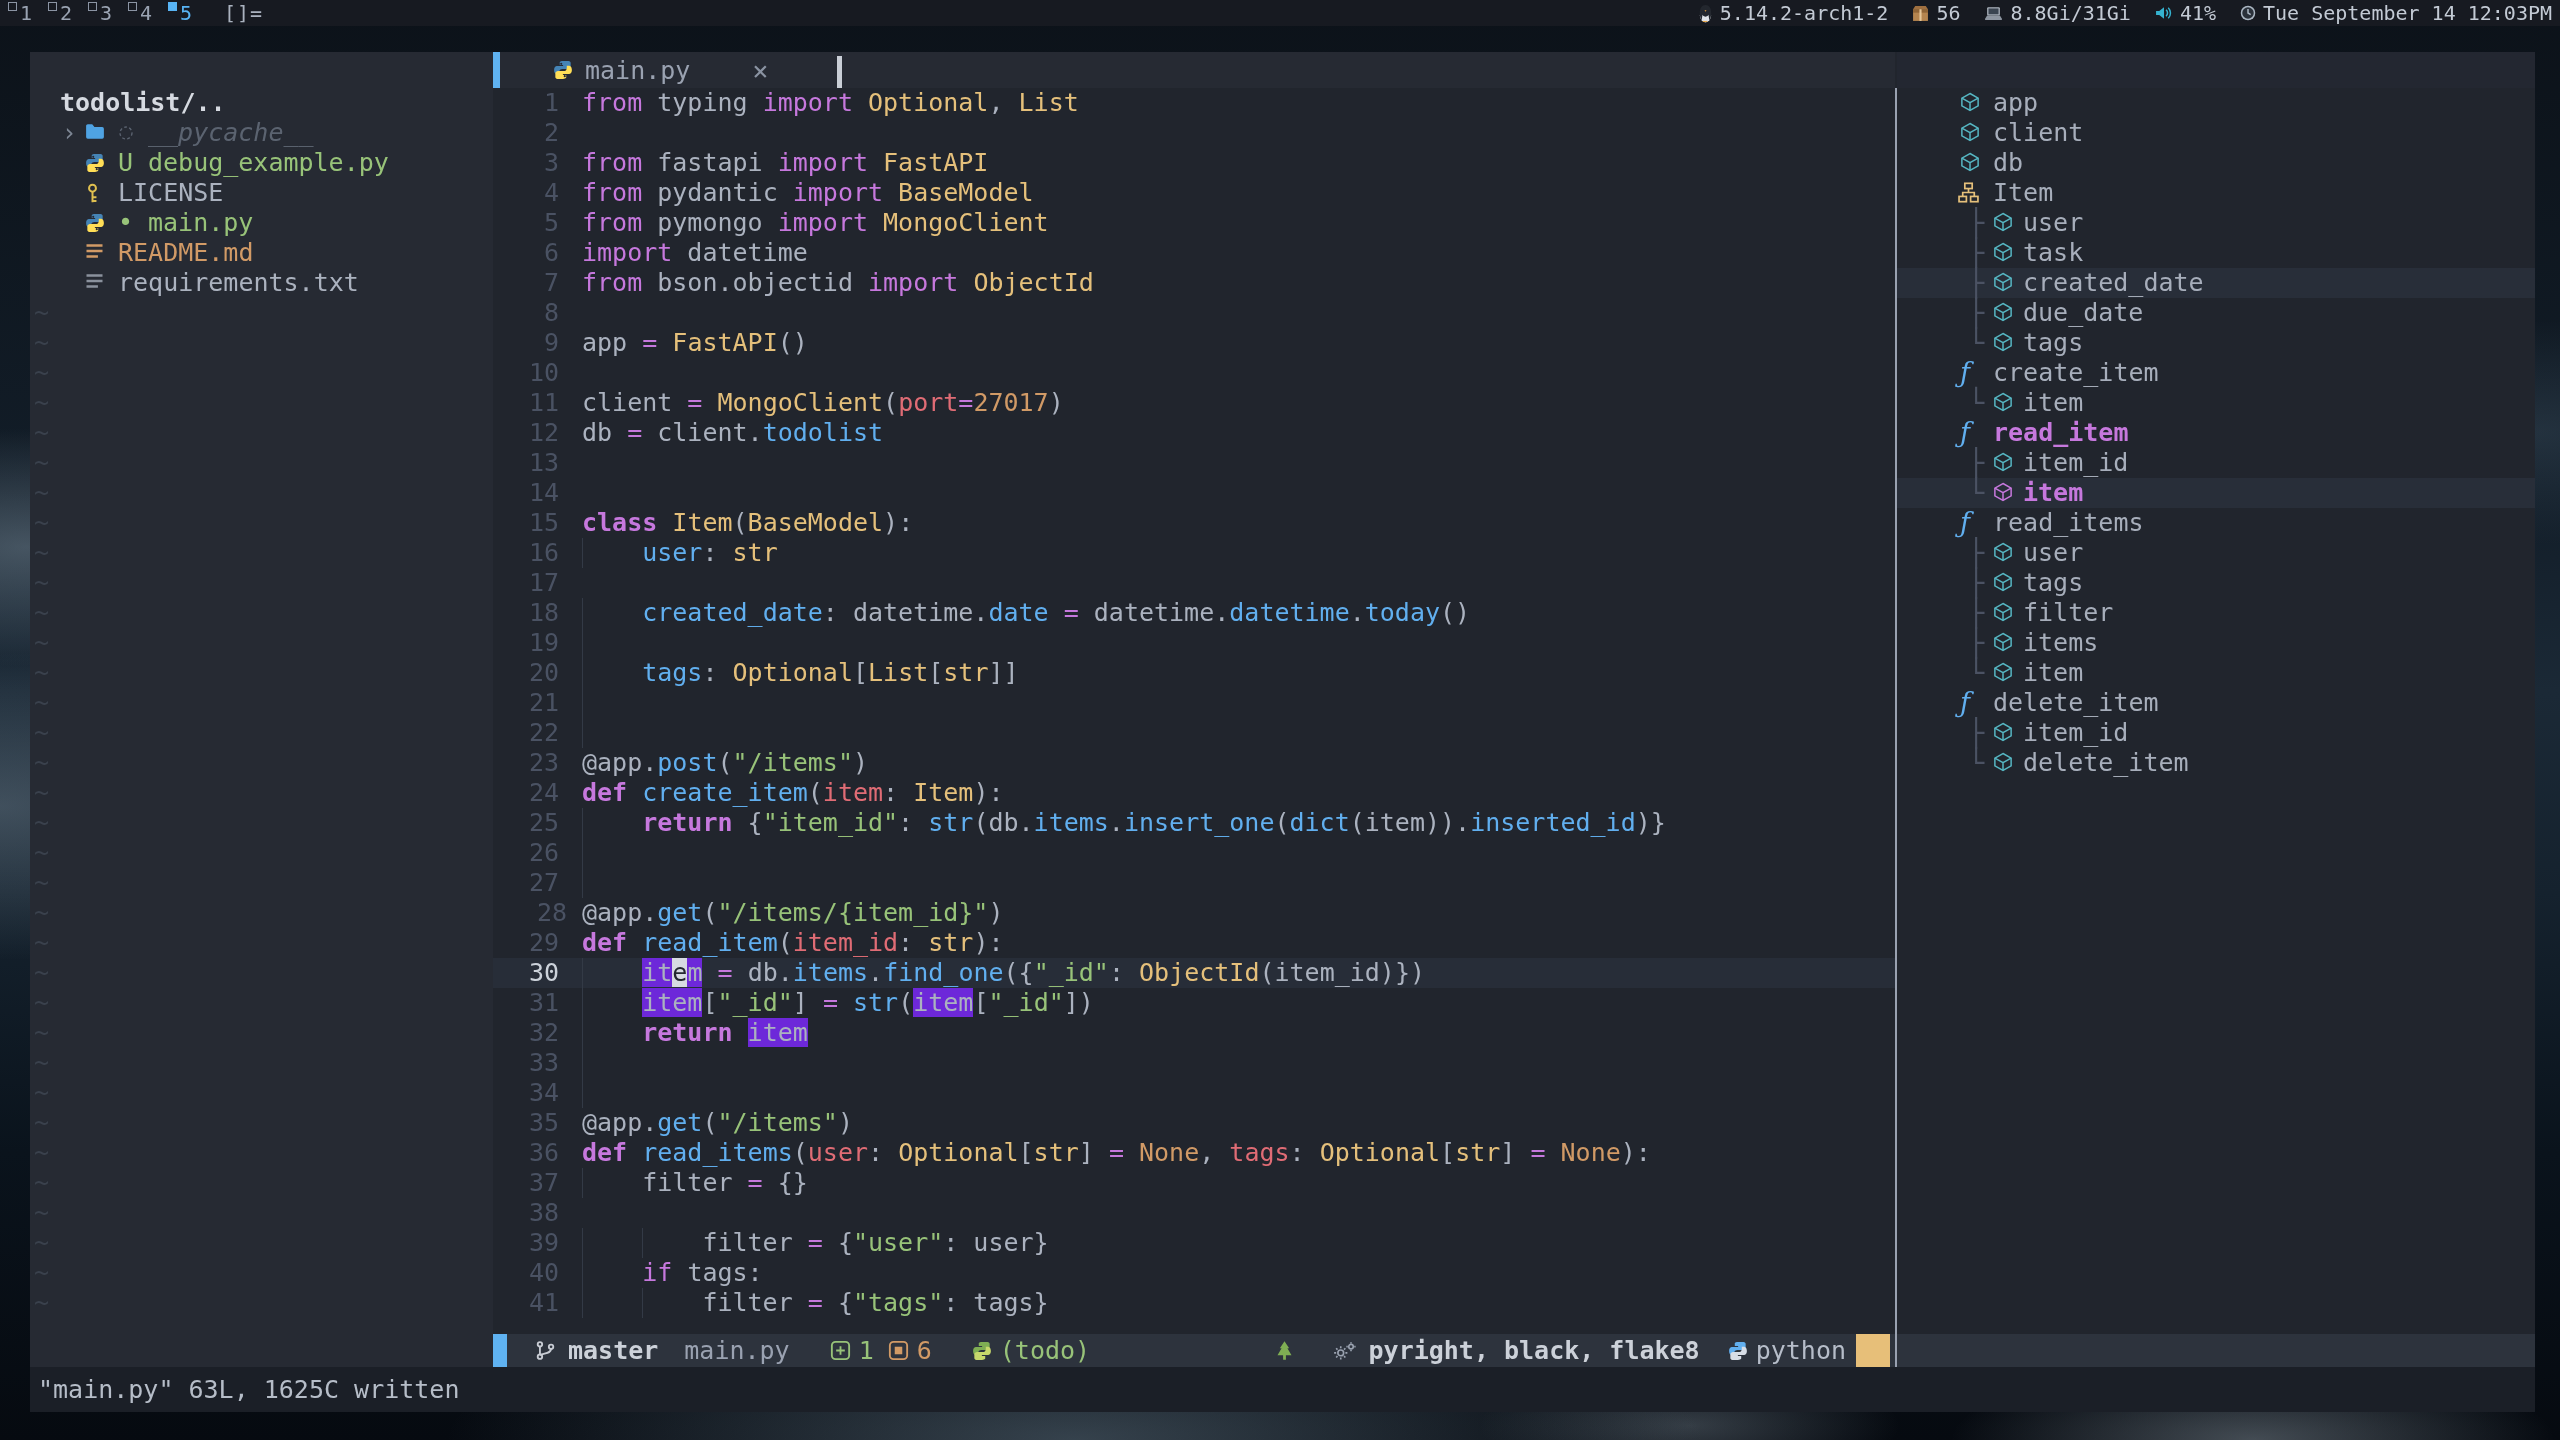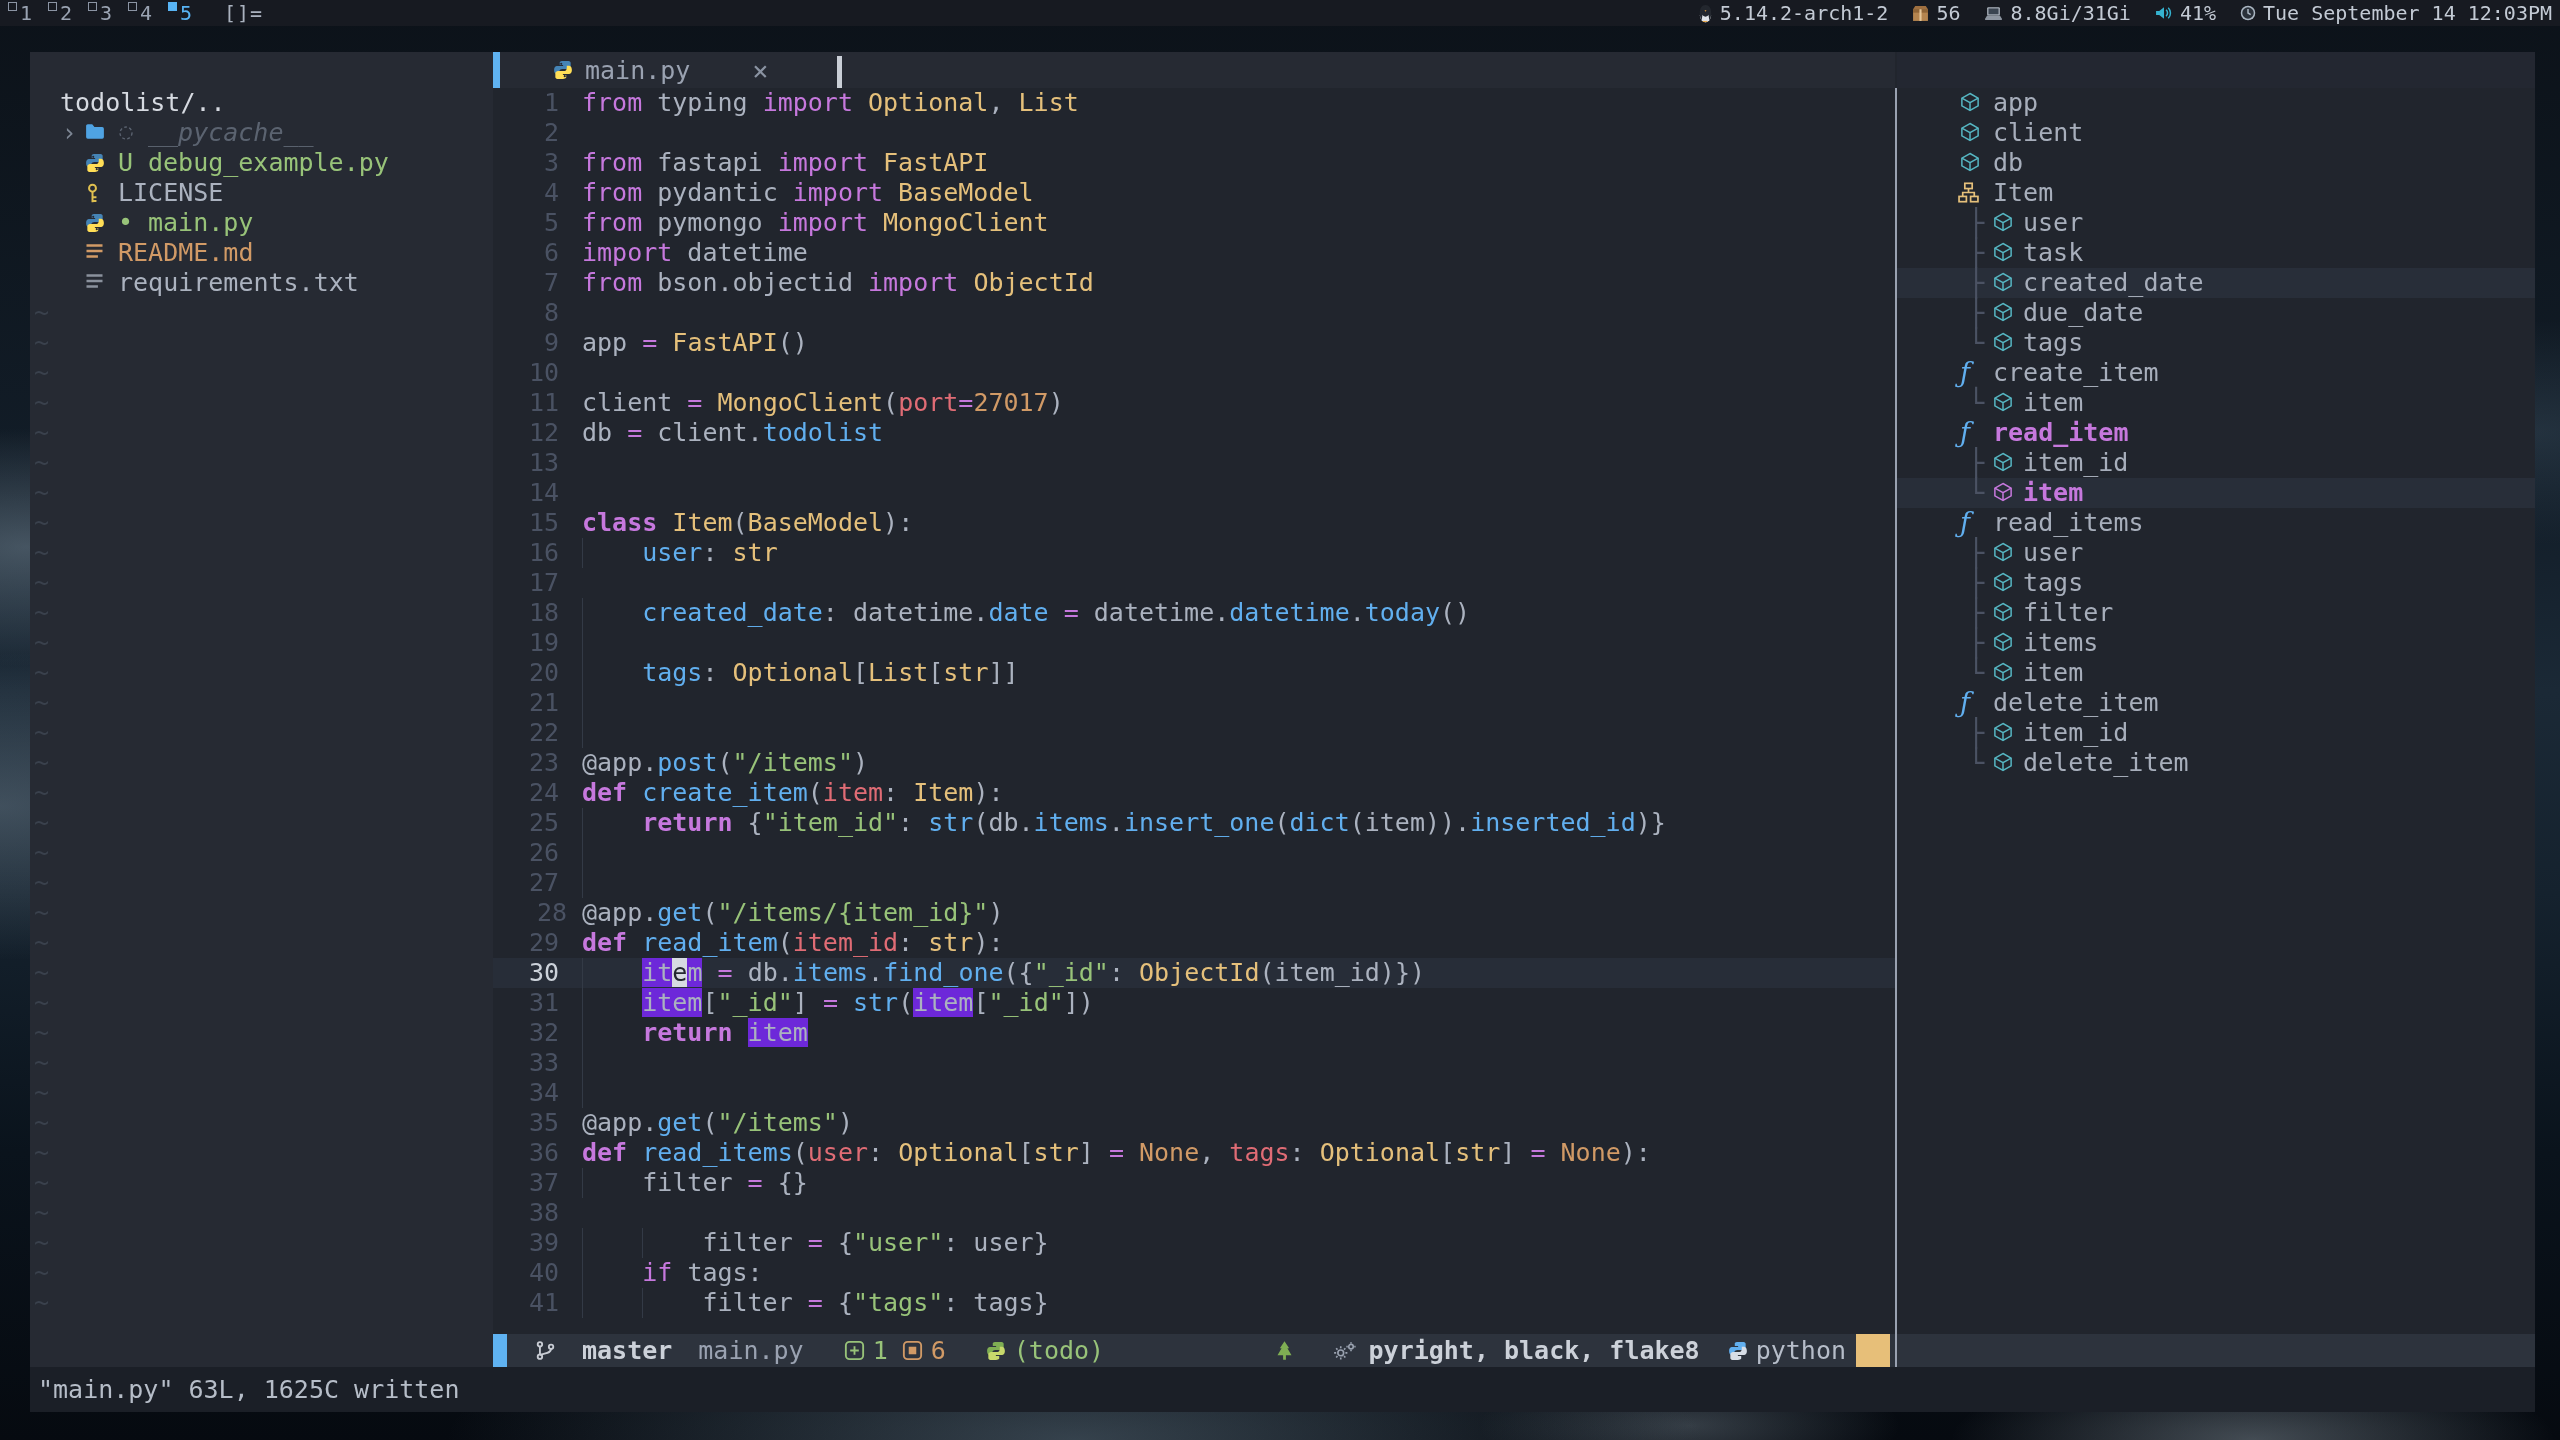--- a/index.html
+++ b/index.html
@@ -23,21 +23,21 @@
   .ws.active .ws-num{color:#58b4f4;}
   .layout-sym{margin-left:18px;letter-spacing:1px;color:#aab2bf;}
   .modules{position:absolute;right:8px;top:0;height:26px;display:flex;align-items:center;gap:24px;color:#c3cad4;}
   .mod{display:flex;align-items:center;gap:7px;white-space:nowrap;}
   .mod .icon{display:inline-flex;align-items:center;}
   
   .win{position:absolute;left:30px;top:52px;width:2505px;height:1360px;background:#21252d;}
   
   .tree{position:absolute;left:0;top:0;width:463px;height:1315px;background:#262a33;overflow:hidden;}
   .tree-row{position:absolute;left:0;width:100%;height:30px;line-height:30px;font-size:25px;white-space:pre;}
-  .tree-title{font-weight:normal;color:#d6dae1;}
+  .tree-title{font-weight:bold;color:#d6dae1;}
   .t-chevron{position:absolute;left:32px;color:#7d8694;font-size:24px;}
   .t-icon{position:absolute;left:55px;top:5px;display:inline-flex;}
   .t-icon2{position:absolute;left:88px;top:7px;display:inline-flex;}
   .t-prefix{position:absolute;left:88px;}
   .t-label{position:absolute;}
   .c-dim{color:#5b6370;font-style:italic;}
   .c-green{color:#98c379;}
   .c-orange{color:#d19a66;}
   .c-plain{color:#abb2bf;}
   .tree-tilde{position:absolute;left:4px;width:40px;height:30px;line-height:30px;font-size:25px;color:#3a414d;}
@@ -70,21 +70,21 @@
   .vista-row.hl{background:#282e39;}
   .v-conn{position:absolute;left:71px;top:0;color:#4b5263;font-size:27px;line-height:30px;}
   .v-icon{position:absolute;top:4px;display:inline-flex;}
   .v-fn{position:absolute;top:0;font-family:"DejaVu Serif",serif;font-style:italic;font-size:27px;color:#61afef;}
   .v-label{position:absolute;top:0;color:#a7aebb;white-space:pre;}
   .v-label.active{color:#c678dd;font-weight:bold;}
   
   .status-ed{position:absolute;left:463px;top:1282px;width:1402px;height:33px;background:#2d333d;display:flex;align-items:center;font-size:25px;color:#9aa2b1;}
   .status-vista{position:absolute;left:1867px;top:1282px;width:638px;height:33px;background:#2d333d;}
   .sl-mode{width:14px;height:33px;background:#5fb2f1;}
-  .sl-branch{margin-left:26px;font-weight:bold;color:#ccd1d9;}
+  .sl-branch{margin-left:12px;font-weight:bold;color:#ccd1d9;}
   .sl-file{margin-left:26px;color:#9aa2b1;}
   .sl-added{margin-left:8px;color:#98c379;}
   .sl-changed{margin-left:8px;color:#d19a66;}
   .sl-venv{margin-left:8px;color:#98c379;}
   .sl-spacer{flex:1;}
   .sl-linters{margin-left:12px;font-weight:bold;color:#ccd1d9;}
   .sl-lang{margin-left:8px;color:#b6bdc9;}
   .sl-endblock{width:34px;height:33px;background:#e7bf79;margin-left:10px;margin-right:5px;}
   .icon{display:inline-flex;align-items:center;}
   .ml28{margin-left:28px;} .ml40{margin-left:40px;} .ml14{margin-left:14px;} .ml38{margin-left:38px;}

